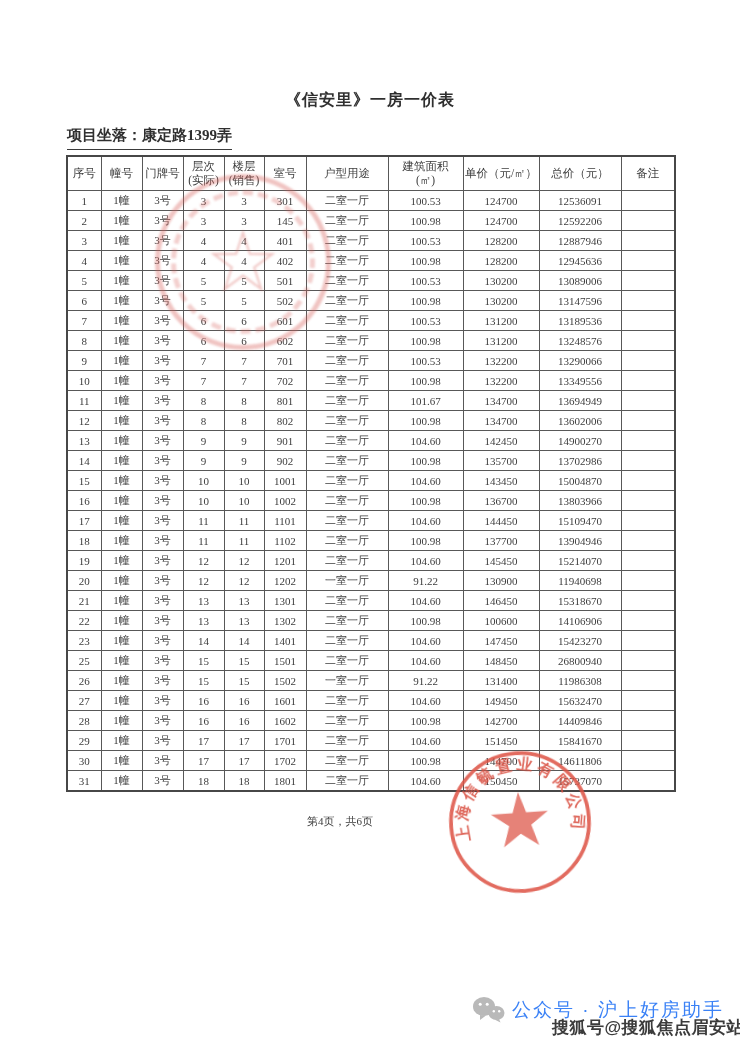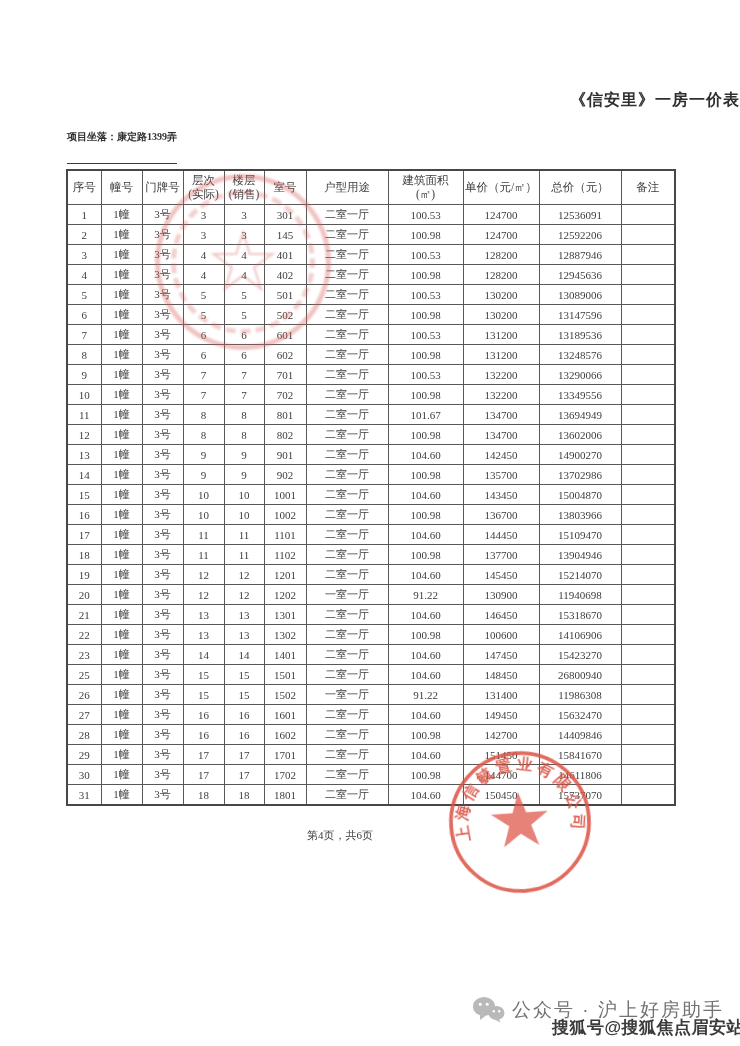--- a/index.html
+++ b/index.html
@@ -6,35 +6,35 @@
   body{
     width:740px;height:1046px;
     background:#ffffff;
     position:relative;
     overflow:hidden;
     font-family:"Liberation Serif","DejaVu Serif",serif;
     color:#3c3c3c;
   }
   .doc-title{
     padding-top:90px;
-    text-align:right;
+    text-align:center;
     font-size:16px;
     font-weight:bold;
     letter-spacing:1px;
     color:#2f2f2f;
   }
   .location-line{
     margin:15px 0 0 67px;
   }
   .location-line span{
     display:inline-block;
-    font-size:10px;
+    font-size:15px;
     font-weight:600;
     border-bottom:1px solid #3a3a3a;
-    padding-bottom:19px;
+    padding-bottom:4px;
     color:#2f2f2f;
   }
   table.price-table{
     border-collapse:collapse;
     table-layout:fixed;
     width:608px;
     margin:5px 12px 0 66px;
     font-size:11px;
     color:#3d3d3d;
     border:2px solid #474747;
@@ -94,21 +94,21 @@
     opacity:.85;
     filter:blur(.3px);
     transform:rotate(-4deg);
     pointer-events:none;
   }
   
   .wm-wechat{
     position:absolute;
     left:472px;top:996px;
     display:flex;align-items:center;gap:7px;
-    color:#737373;
+    color:#3b82f6;
     z-index:8;
   }
   .wm-wechat .wm-text{
     font-family:"Liberation Sans","DejaVu Sans",sans-serif;
     font-size:19px;
     letter-spacing:2px;
     white-space:nowrap;
   }
   .wm-sohu{
     position:absolute;

